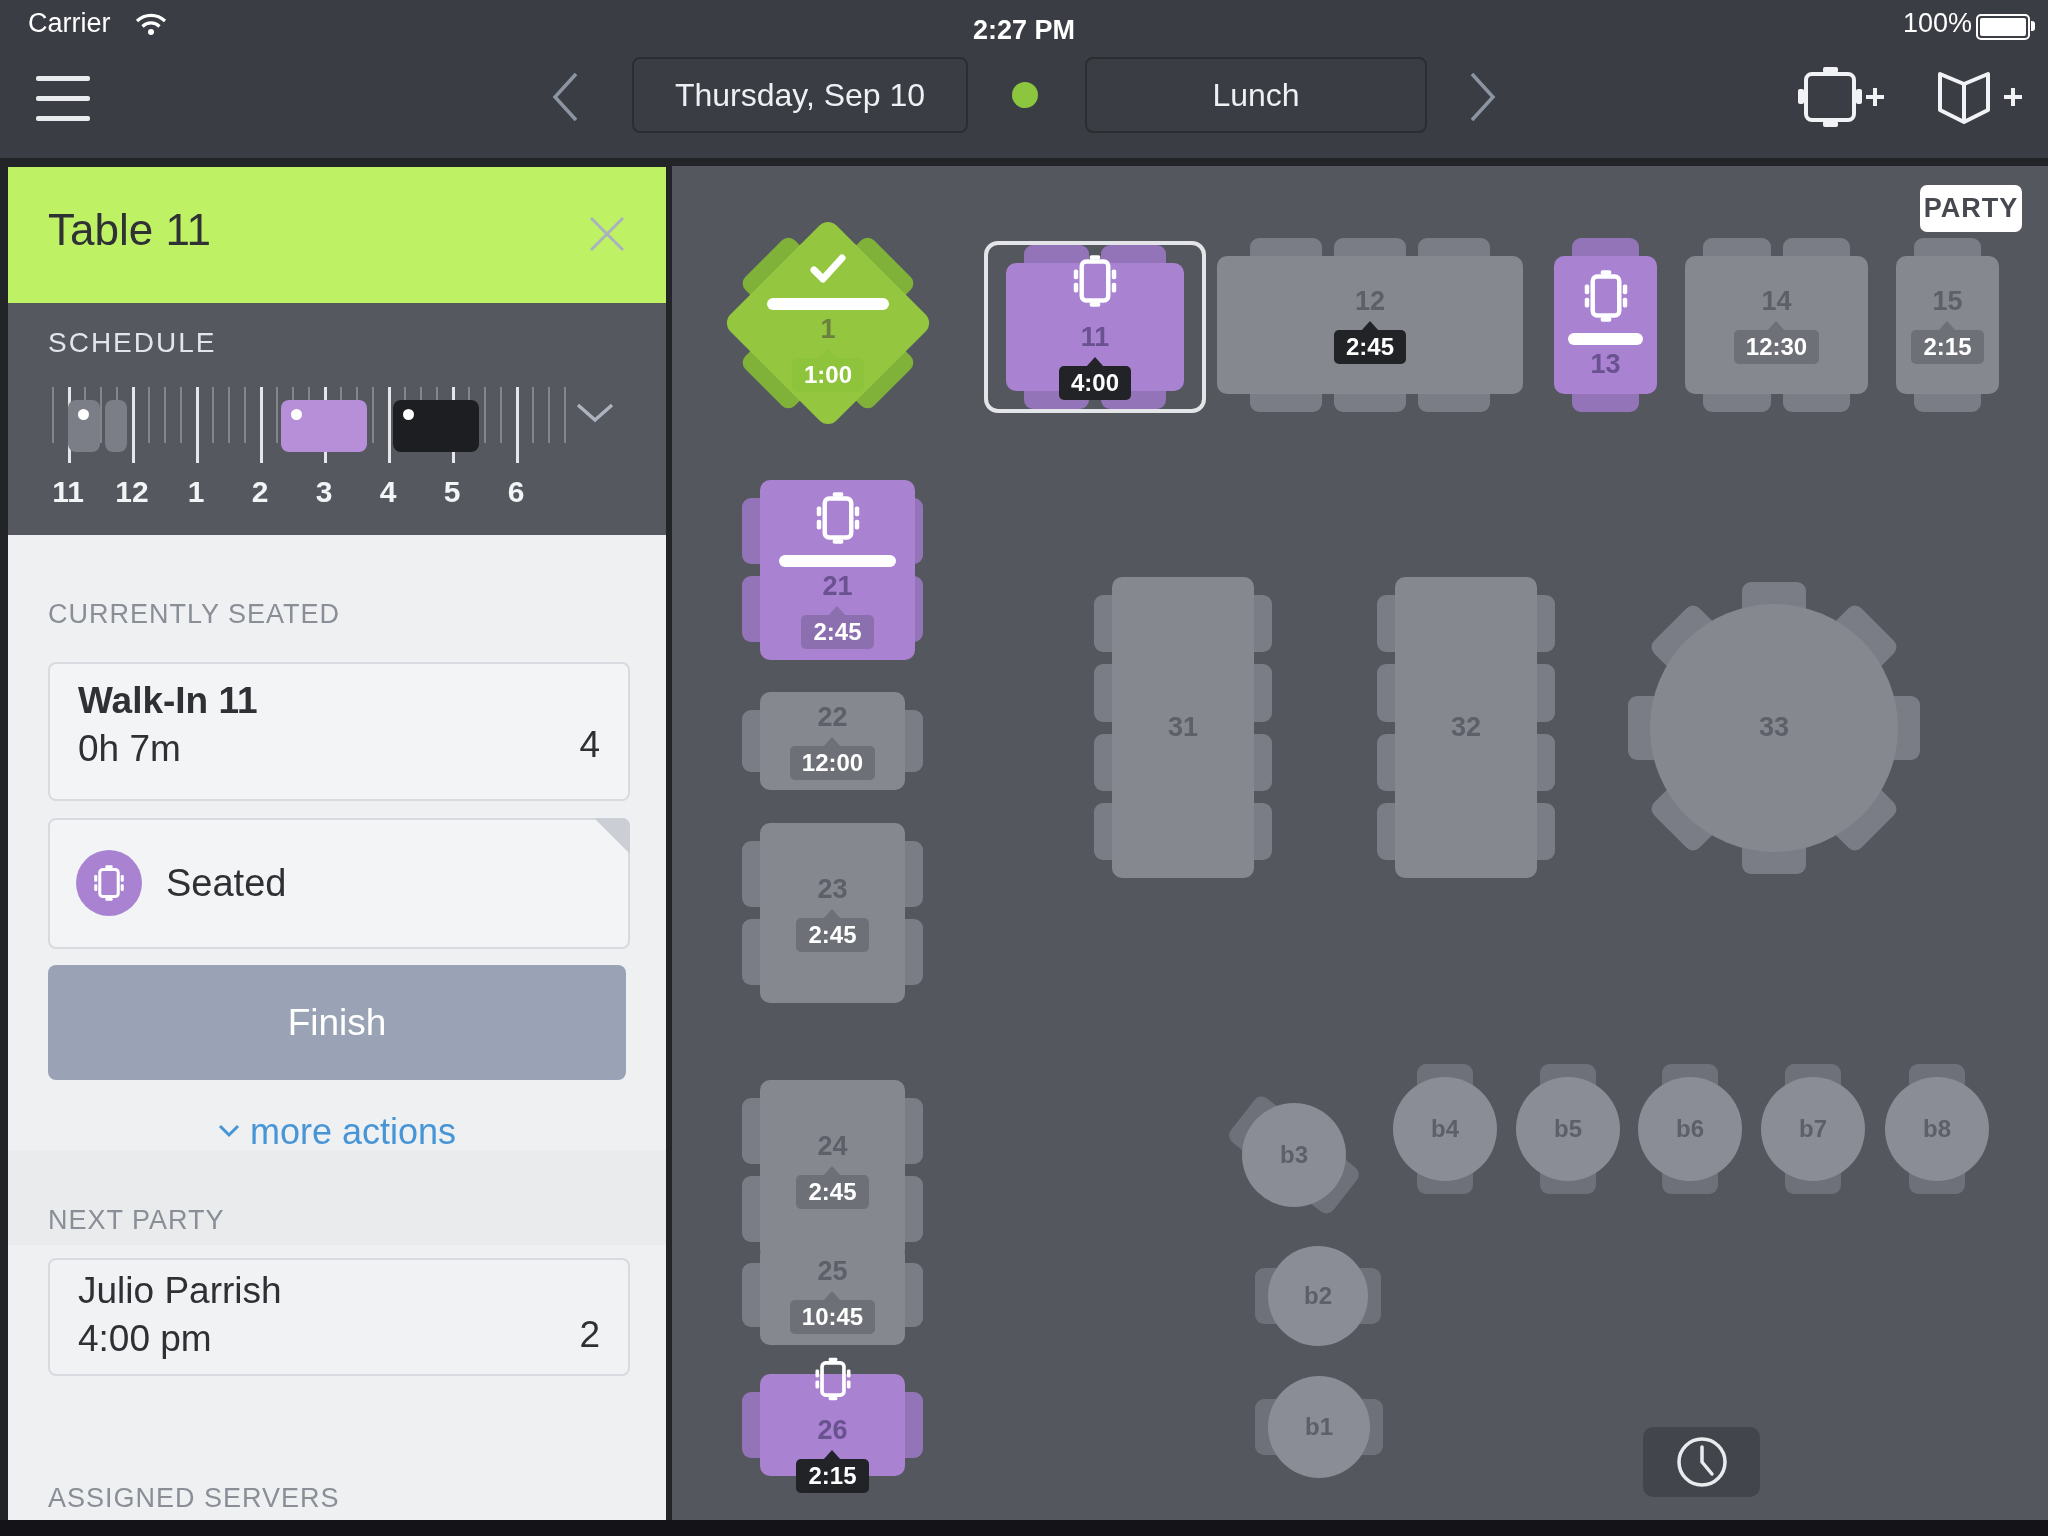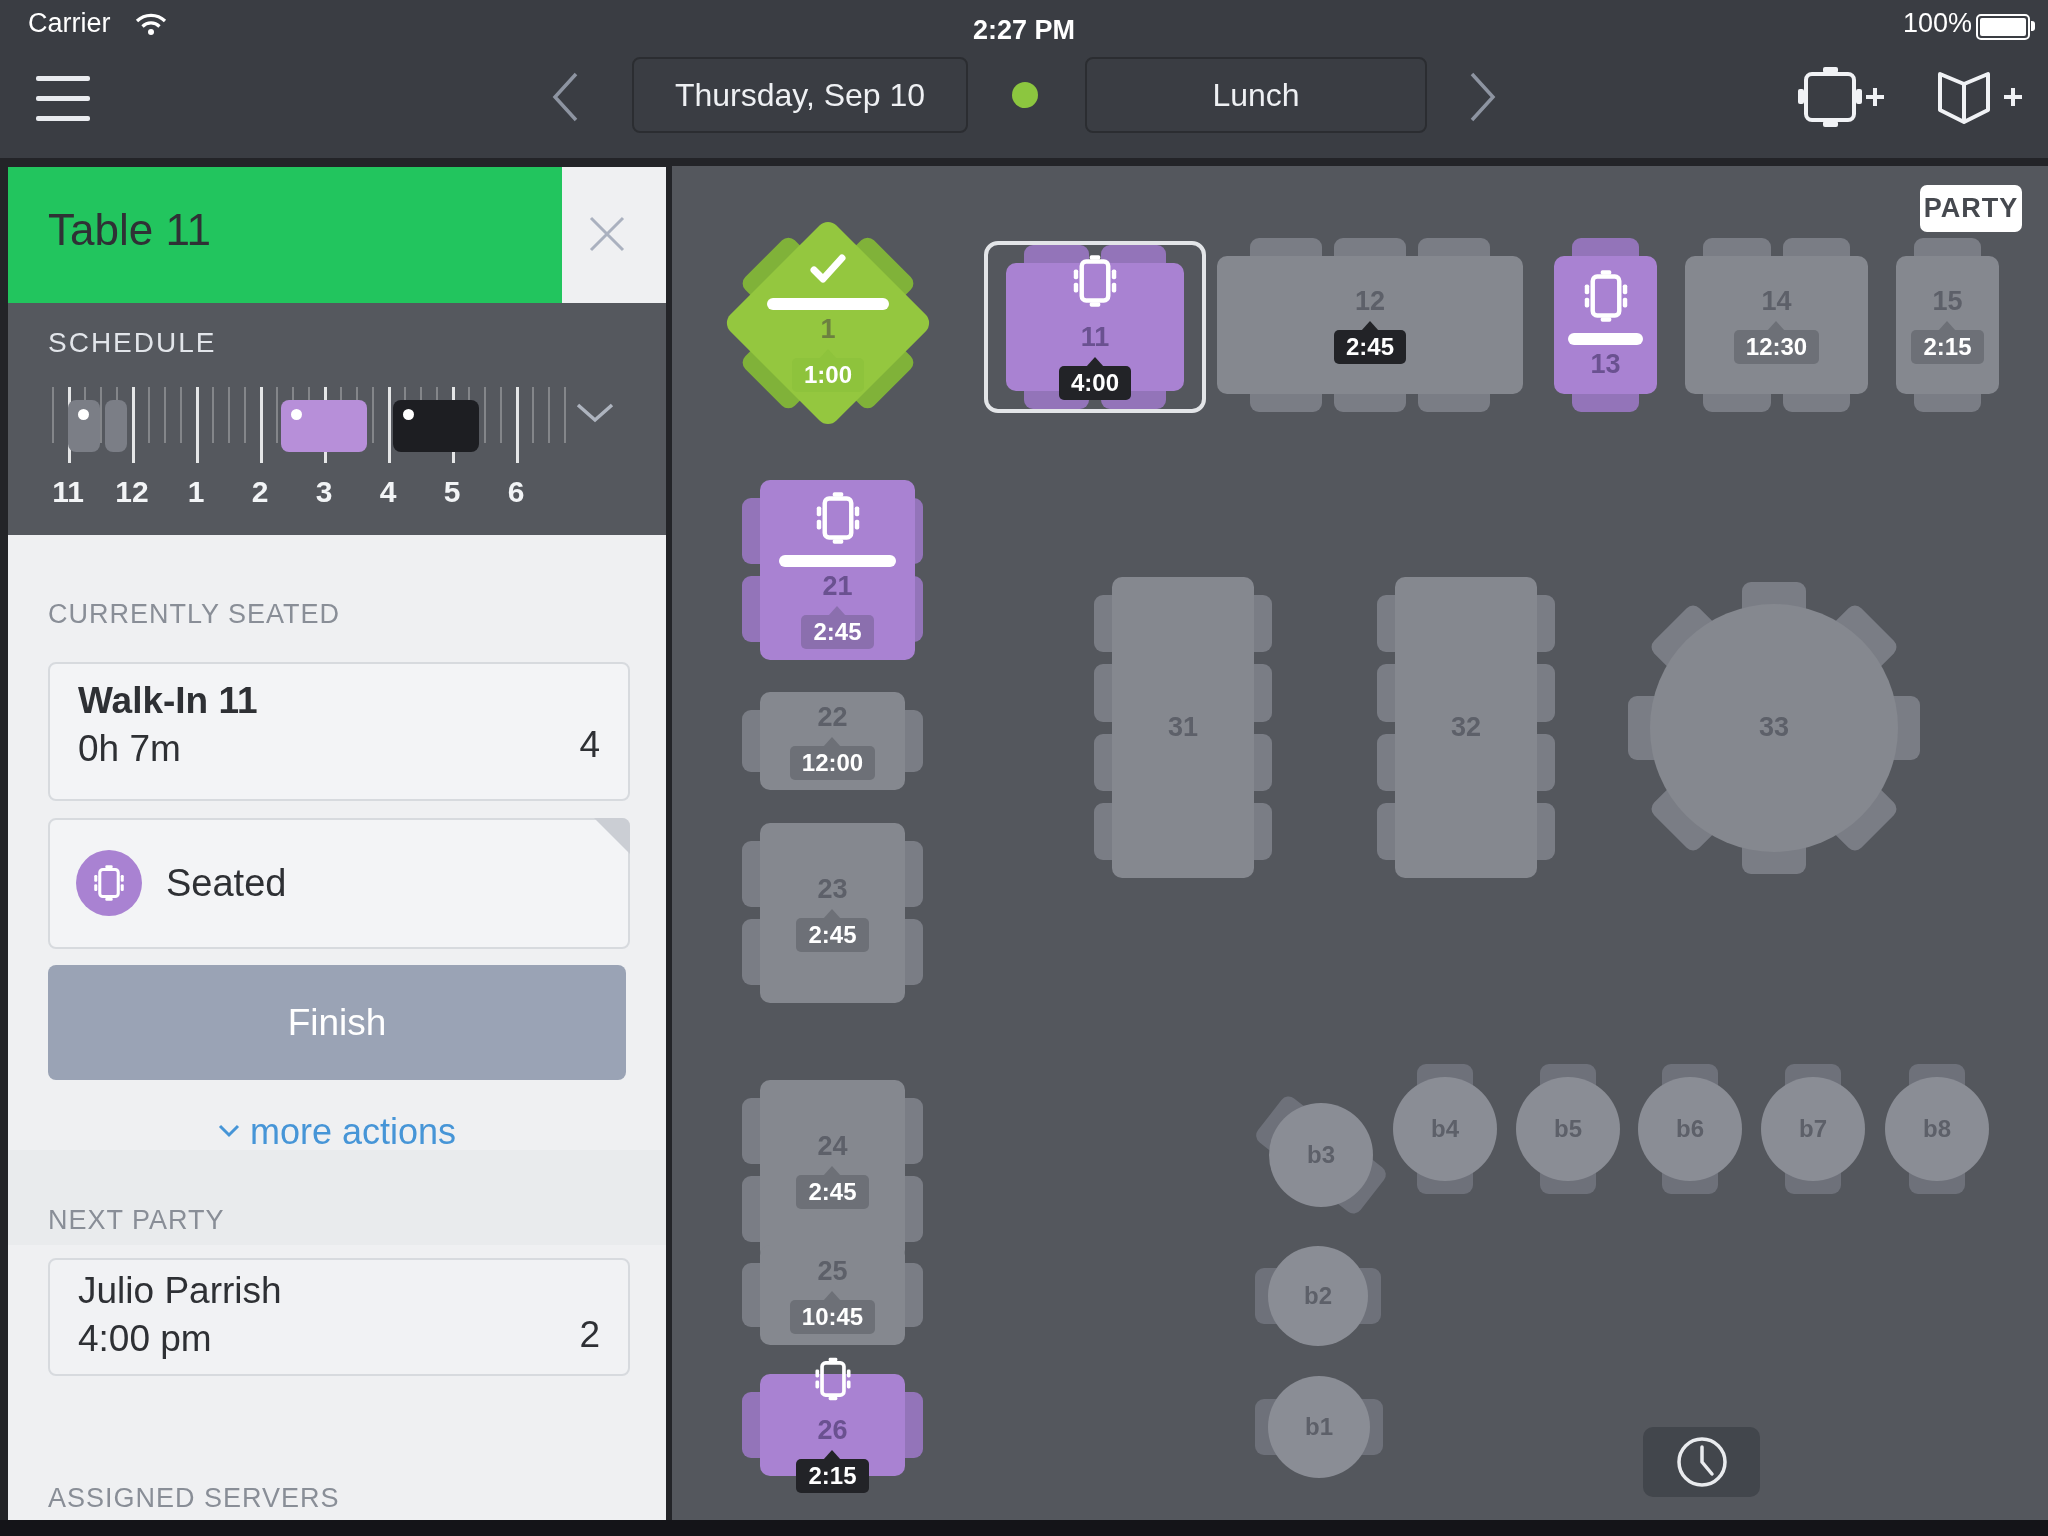--- a/index.html
+++ b/index.html
@@ -62,21 +62,21 @@
   .badge{position:relative;margin-top:12px;color:#fff;font-weight:bold;font-size:24px;padding:3px 12px;border-radius:5px;white-space:nowrap;z-index:4;}
   .badge::before{content:'';position:absolute;top:-9px;left:50%;margin-left:-9px;
     border-left:9px solid transparent;border-right:9px solid transparent;border-bottom:10px solid #000;}
   .bstyle-black{background:#222327;}.bstyle-black::before{border-bottom-color:#222327;}
   .bstyle-gray{background:#6d7077;}.bstyle-gray::before{border-bottom-color:#6d7077;}
   .bstyle-green{background:#8ec33c;}.bstyle-green::before{border-bottom-color:#8ec33c;}
   .bstyle-purple{background:#8b6fae;}.bstyle-purple::before{border-bottom-color:#8b6fae;}
   .ring{position:absolute;inset:-22px;border:4px solid #e3e5e8;border-radius:14px;z-index:0;}
   
   .panel{position:absolute;left:8px;top:167px;width:658px;height:1353px;background:#eff0f2;z-index:30;overflow:hidden;}
-  .p-header{position:absolute;left:0;top:0;width:554px;height:136px;background:#22c55e;}
+  .p-header{position:absolute;left:0;top:0;width:658px;height:136px;background:#bef264;}
   .p-title{position:absolute;left:40px;top:38px;font-size:44px;color:#2f3135;}
   .p-close{position:absolute;left:576px;top:44px;width:48px;height:48px;cursor:pointer;line-height:0;}
   .p-schedule{position:absolute;left:0;top:136px;width:658px;height:232px;background:#55585e;}
   .sched-label{position:absolute;left:40px;top:24px;font-size:28px;color:#e2e5ea;letter-spacing:2px;}
   .timeline{position:absolute;left:0;top:84px;right:0;height:148px;}
   .tick{position:absolute;top:0;width:2px;height:56px;background:rgba(255,255,255,0.28);}
   .tick.hour{width:3px;height:76px;background:rgba(255,255,255,0.85);}
   .tl-hour{position:absolute;top:88px;width:64px;margin-left:-32px;text-align:center;font-size:30px;font-weight:bold;color:#f2f4f6;}
   .tl-block{position:absolute;top:13px;height:52px;border-radius:8px;z-index:2;}
   .tlb-gray{background:#7b7e86;}
@@ -396,21 +396,21 @@
           <div class="chair" style="left: 92px; top: 226px; width: 64px; height: 44px; transform: rotate(180deg);"></div>
           <div class="chair" style="left: 4.31876px; top: 189.681px; width: 64px; height: 44px; transform: rotate(225deg);"></div>
           <div class="chair" style="left: -32px; top: 102px; width: 64px; height: 44px; transform: rotate(270deg);"></div>
           <div class="chair" style="left: 4.31876px; top: 14.3188px; width: 64px; height: 44px; transform: rotate(315deg);"></div>
         </div>
         <div class="tbody"></div>
         <div class="tcontent">
           <div class="tnum">33</div>
         </div>
       </div>
-      <div class="table variant-gray kind-round" style="left: 597px; top: 940px; width: 104px; height: 104px;">
+      <div class="table variant-gray kind-round" style="left: 570px; top: 940px; width: 104px; height: 104px;">
         <div class="chairrot" style="transform: rotate(38deg);">
           <div class="chair" style="left: -13px; top: 24px; width: 36px; height: 56px;"></div>
           <div class="chair" style="left: 81px; top: 24px; width: 36px; height: 56px;"></div>
         </div>
         <div class="tbody"></div>
         <div class="tcontent">
           <div class="tnum">b3</div>
         </div>
       </div>
       <div class="table variant-gray kind-round" style="left: 721px; top: 914px; width: 104px; height: 104px;">

